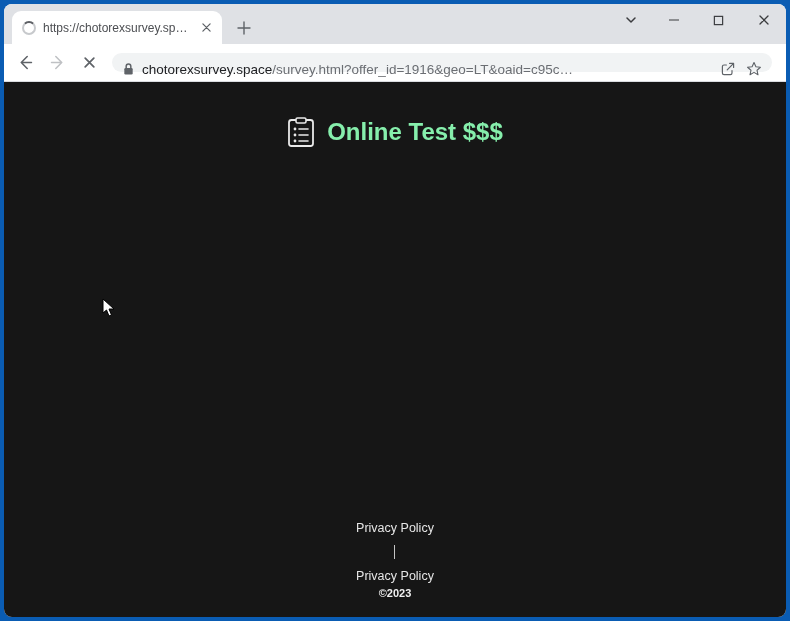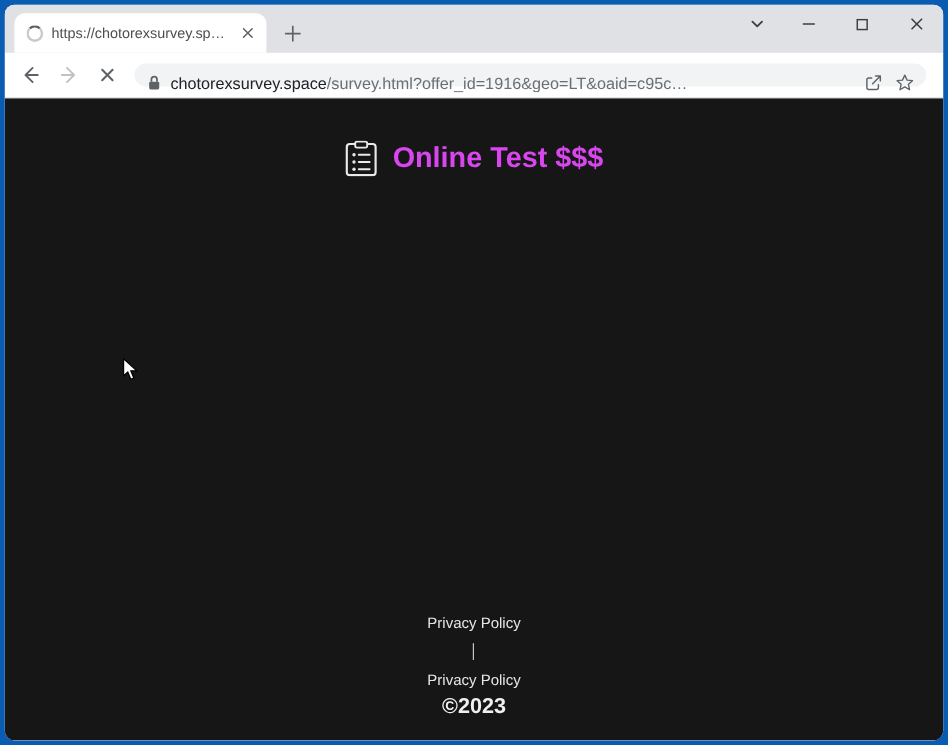--- a/index.html
+++ b/index.html
@@ -196,21 +196,21 @@
       margin-top: 35px;
     }
     .banner-icon {
       width: 28px;
       height: 30px;
       color: #e9e9e9;
     }
     .page-title {
       font-size: 24px;
       font-weight: 600;
-      color: #d946ef;
+      color: #86efac;
     }
     .footer {
       position: absolute;
       bottom: 18px;
       width: 100%;
       display: flex;
       flex-direction: column;
       align-items: center;
       gap: 4px;
     }
@@ -222,21 +222,21 @@
       gap: 10px;
       flex-direction: column;
     }
     .footer-links .sep {
       width: 1px;
       height: 14px;
       background: #c5c5c5;
     }
     .footer-links .flink { cursor: pointer; }
     .copyright {
-      font-size: 18px;
+      font-size: 11px;
       font-weight: 600;
       color: #f0f0f0;
     }
     .cursor {
       position: absolute;
       left: 98px;
       top: 216px;
       pointer-events: none;
     }
     svg { display: block; }

